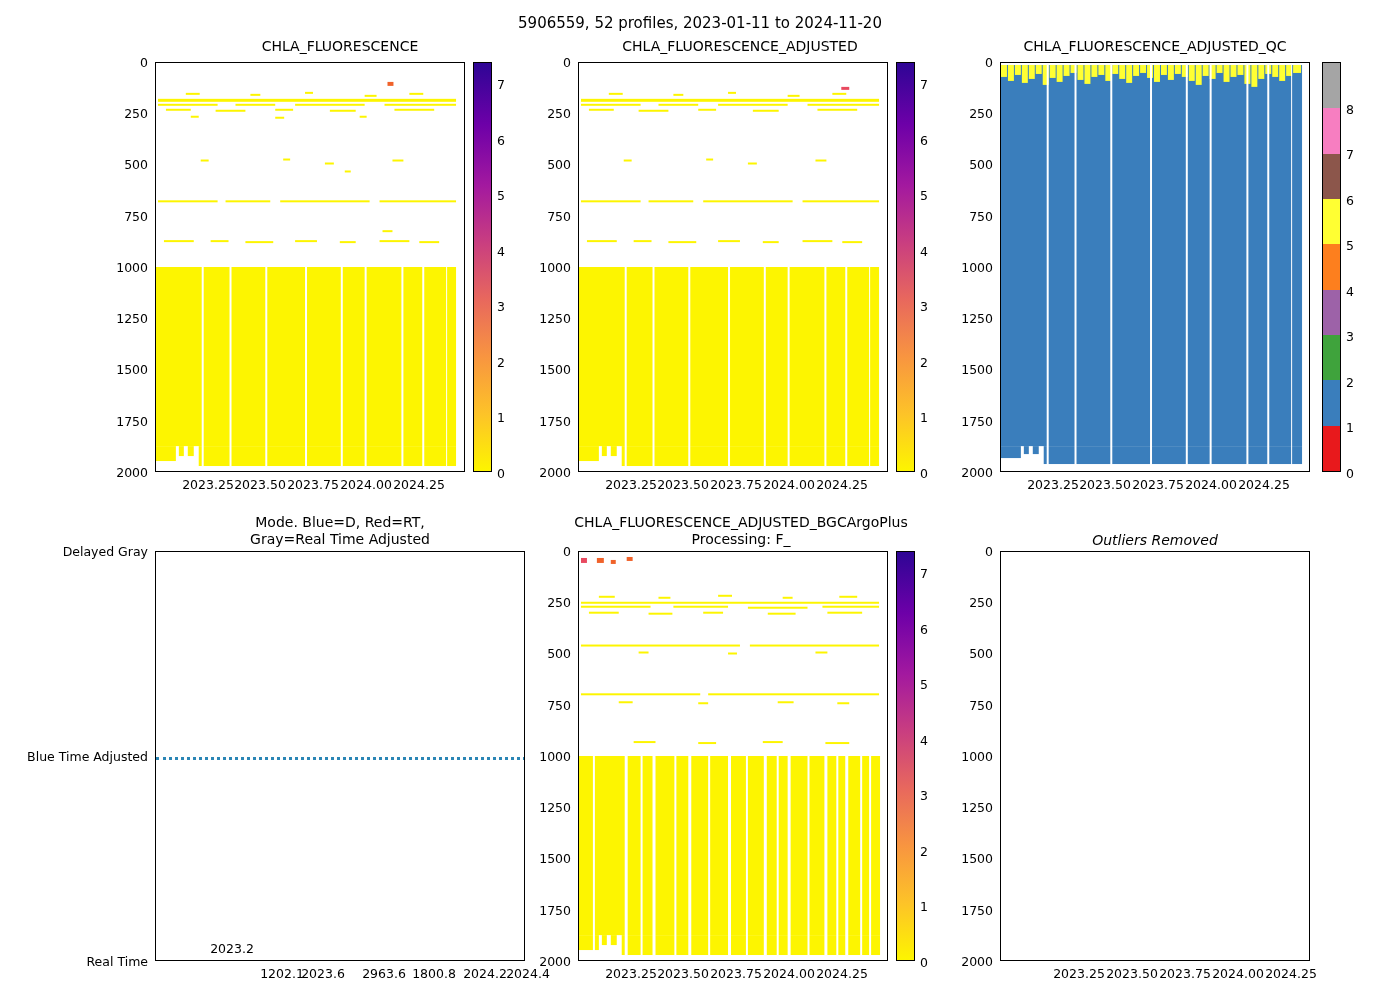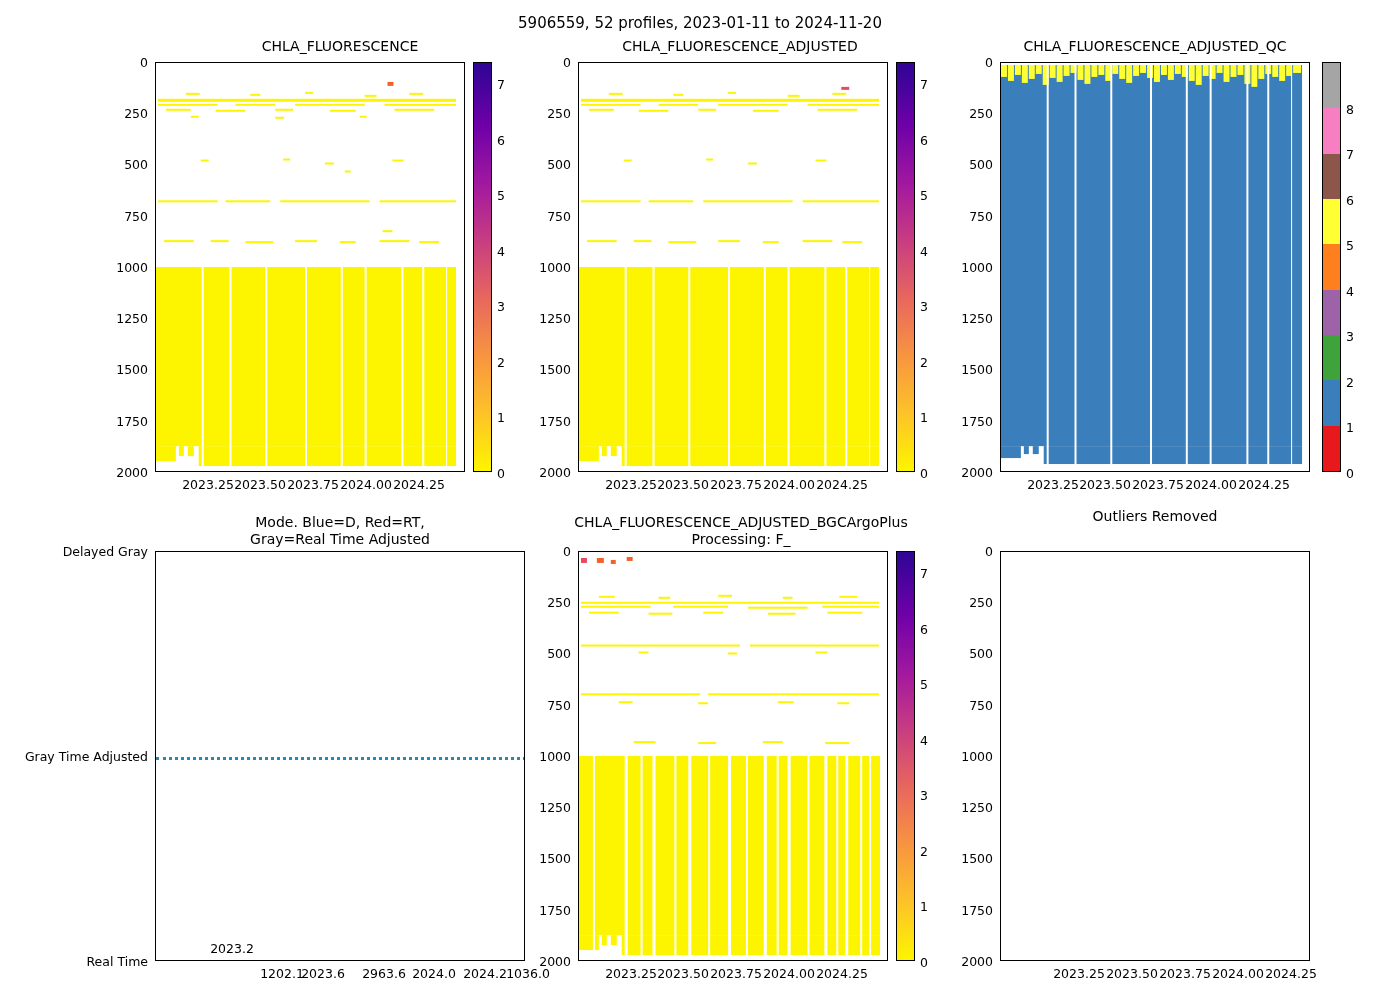--- a/index.html
+++ b/index.html
@@ -357,31 +357,31 @@
 </div>
 
 <div class="panel">
   <div class="ax-title" style="left:155px;top:514px;width:370px;">Mode. Blue=D, Red=RT,
 Gray=Real Time Adjusted</div>
   <div class="plotbox" style="left:155px;top:551px;width:370px;height:410px;">
     <div class="dotline" style="left:0px;top:205px;width:370px;"></div>
   </div>
   <div>
     <div class="ytick-long" style="left:0px;top:551px;width:148px;">Delayed Gray</div>
-    <div class="ytick-long" style="left:0px;top:756px;width:148px;">Gray Time Adjusted</div>
+    <div class="ytick-long" style="left:0px;top:756px;width:148px;">Blue Time Adjusted</div>
     <div class="ytick-long" style="left:0px;top:961px;width:148px;">Real Time</div>
   </div>
   <div>
     <div class="xtick" style="left:232px;top:941px;">2023.2</div>
     <div class="xtick" style="left:282px;top:966px;">1202.1</div>
     <div class="xtick" style="left:323px;top:966px;text-align:center;">2023.6</div>
     <div class="xtick" style="left:384px;top:966px;">2963.6</div>
-    <div class="xtick" style="left:434px;top:966px;">2024.0</div>
+    <div class="xtick" style="left:434px;top:966px;">1800.8</div>
     <div class="xtick" style="left:485px;top:966px;">2024.2</div>
-    <div class="xtick" style="left:528px;top:966px;">1036.0</div>
+    <div class="xtick" style="left:528px;top:966px;">2024.4</div>
   </div>
 </div>
 
 <div class="panel">
   <div class="ax-title" style="left:536px;top:514px;width:410px;">CHLA_FLUORESCENCE_ADJUSTED_BGCArgoPlus
 Processing: F_</div>
   <div class="plotbox" style="left:578px;top:551px;width:310px;height:410px;">
     <svg class="hm" viewBox="0 0 310 410" preserveAspectRatio="none">
       <rect x="0" y="0" width="310" height="410" fill="#ffffff"></rect>
       <rect x="0" y="205" width="303" height="180" fill="#fdf500"></rect>
@@ -479,21 +479,21 @@
     <div class="cbar-tick" style="top:299px;">2</div>
     <div class="cbar-tick" style="top:243px;">3</div>
     <div class="cbar-tick" style="top:188px;">4</div>
     <div class="cbar-tick" style="top:132px;">5</div>
     <div class="cbar-tick" style="top:77px;">6</div>
     <div class="cbar-tick" style="top:21px;">7</div>
   </div>
 </div>
 
 <div class="panel">
-  <div class="ax-title" style="left:1000px;top:508px;width:310px;">Outliers Removed</div>
+  <div class="ax-title" style="left:1000px;top:532px;width:310px;font-style:italic;">Outliers Removed</div>
   <div class="plotbox" style="left:1000px;top:551px;width:310px;height:410px;"></div>
   <div>
     <div class="ytick" style="left:945px;top:551px;width:48px;">0</div>
     <div class="ytick" style="left:945px;top:602px;width:48px;">250</div>
     <div class="ytick" style="left:945px;top:653px;width:48px;">500</div>
     <div class="ytick" style="left:945px;top:705px;width:48px;">750</div>
     <div class="ytick" style="left:945px;top:756px;width:48px;">1000</div>
     <div class="ytick" style="left:945px;top:807px;width:48px;">1250</div>
     <div class="ytick" style="left:945px;top:858px;width:48px;">1500</div>
     <div class="ytick" style="left:945px;top:910px;width:48px;">1750</div>

